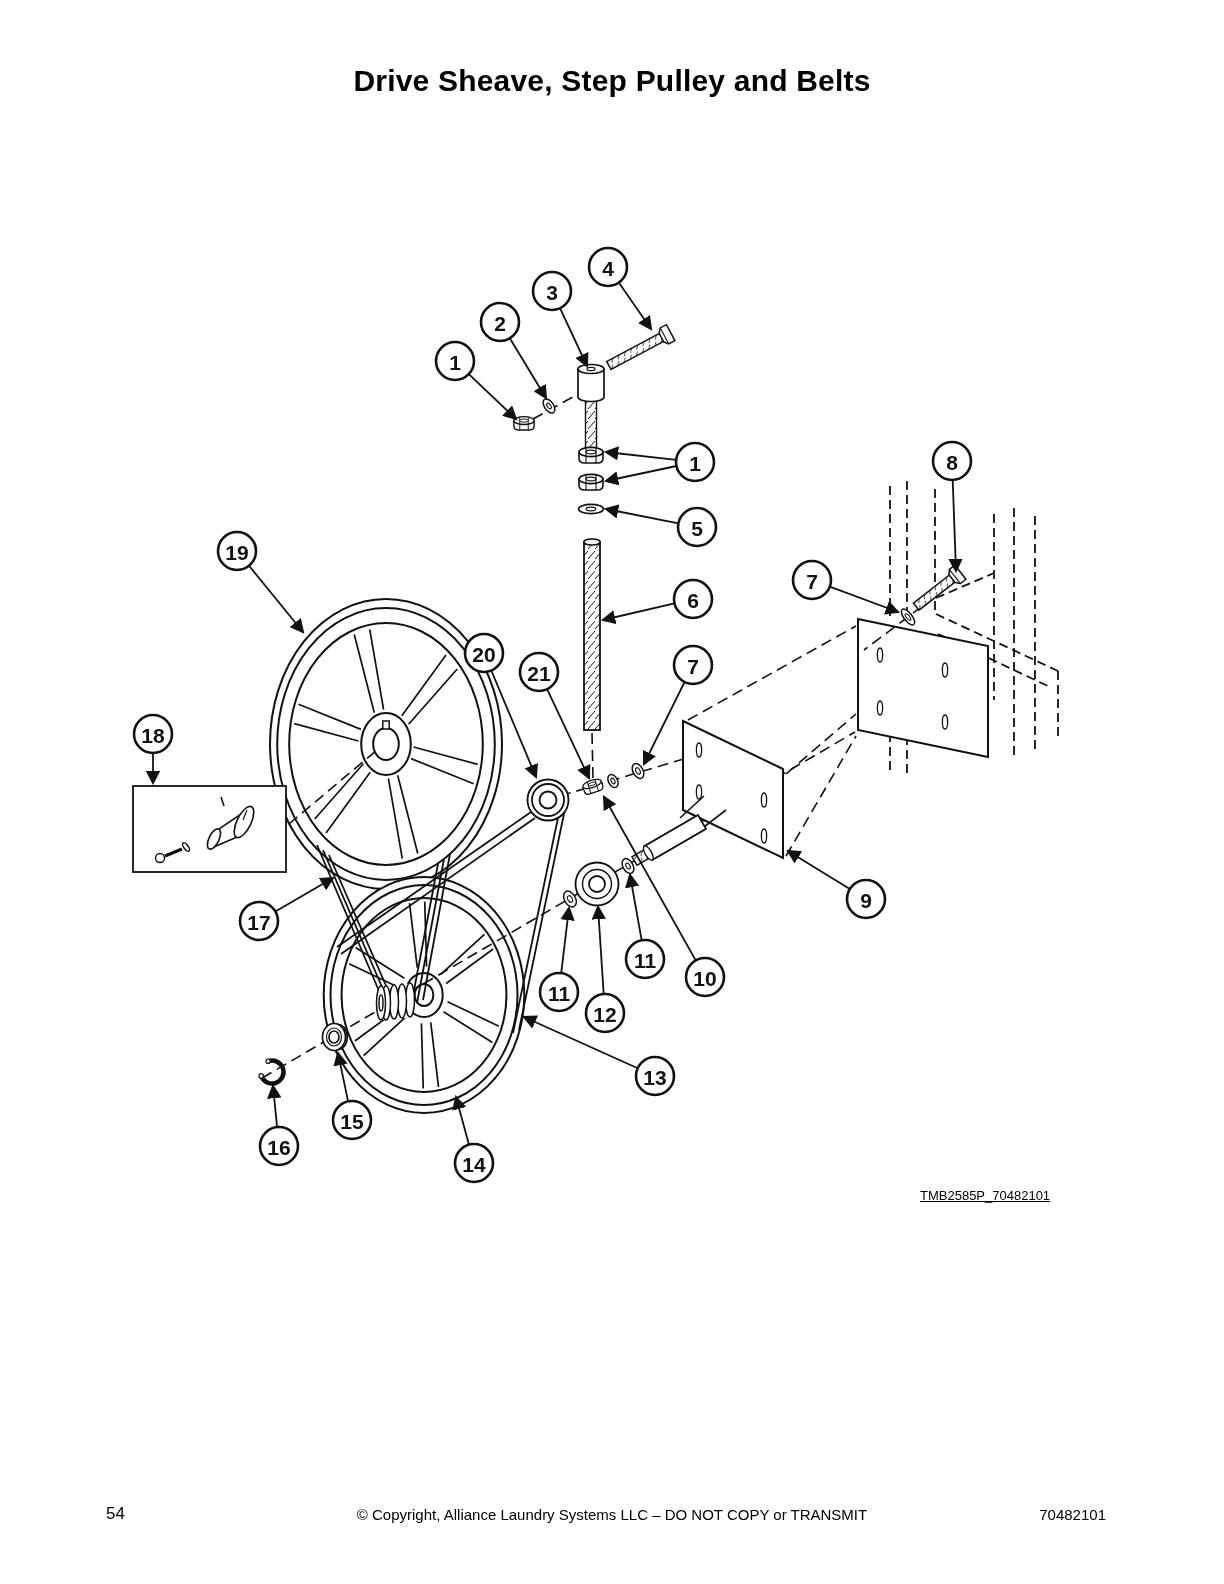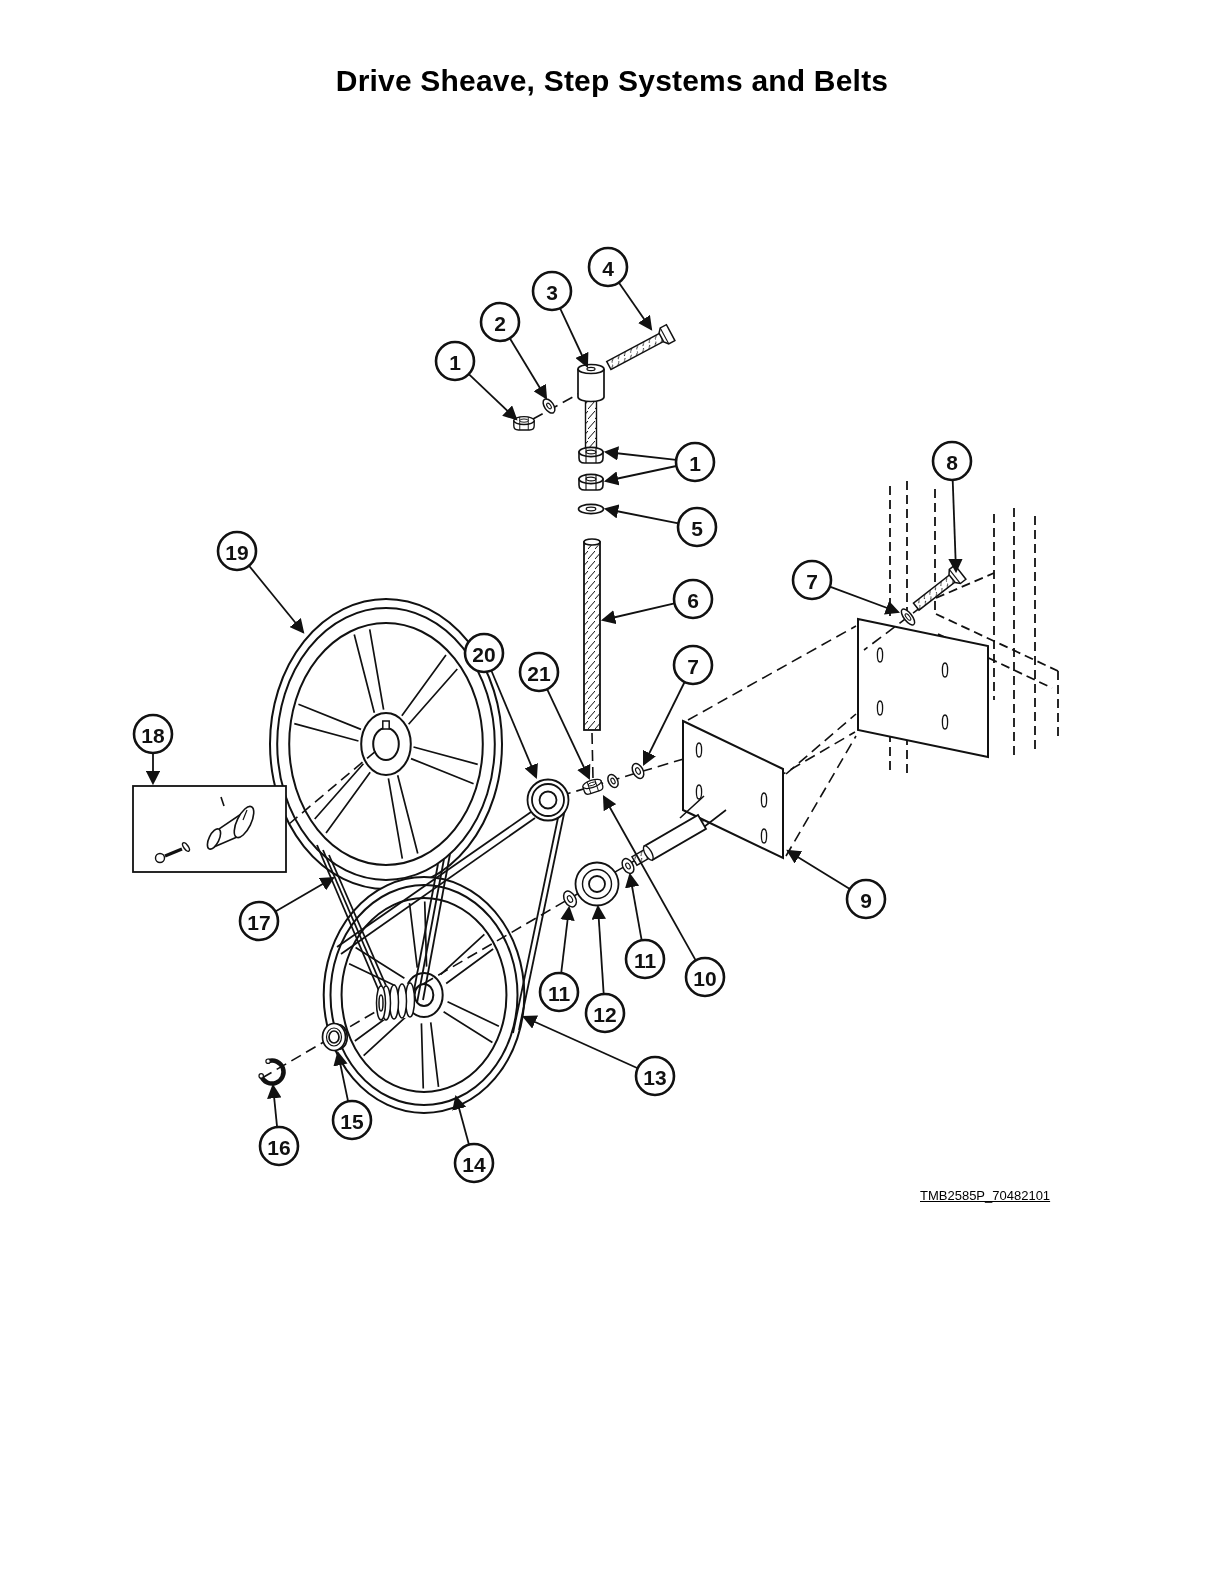--- a/index.html
+++ b/index.html
@@ -19,21 +19,21 @@
   .footer .pagenum{position:absolute;left:106px;top:0;font-size:17px;}
   .footer .copy{position:absolute;left:0;top:2px;width:100%;text-align:center;}
   .footer .docnum{position:absolute;right:118px;top:2px;}
   #diagram text{font-family:"Liberation Sans",sans-serif;font-weight:bold;font-size:21px;fill:#111;}
 </style>
 </head>
 <body>
 
 <div class="page">
 
-  <div class="title">Drive Sheave, Step Systems and Belts</div>
+  <div class="title">Drive Sheave, Step Pulley and Belts</div>
 
   <svg id="diagram" width="1224" height="1584" viewBox="0 0 1224 1584" xmlns="http://www.w3.org/2000/svg">
     <defs>
       <marker id="arrowhead" viewBox="0 0 10 10" refX="8.5" refY="5" markerWidth="8" markerHeight="8" orient="auto-start-reverse">
         <path d="M0,0 L10,5 L0,10 Z" fill="#111"></path>
       </marker>
       <pattern id="thr" width="7" height="10" patternUnits="userSpaceOnUse">
         <rect width="7" height="10" fill="#fff"></rect>
         <line x1="0" y1="9" x2="7" y2="1" stroke="#111" stroke-width="1"></line>
       </pattern>
@@ -410,14 +410,19 @@
         <g>
           <line x1="469.0" y1="1144.7" x2="456" y2="1097" stroke="#111" stroke-width="1.8" marker-end="url(#arrowhead)"></line>
           <circle cx="474" cy="1163" r="19" fill="#fff" stroke="#111" stroke-width="2.6"></circle>
           <text x="474" y="1164" text-anchor="middle" dominant-baseline="central">14</text>
         </g>
       </g>
   </svg>
 
   <div class="figcode">TMB2585P_70482101</div>
 
+  <div class="footer">
+    <span class="pagenum">54</span>
+    <span class="copy">© Copyright, Alliance Laundry Systems LLC – DO NOT COPY or TRANSMIT</span>
+    <span class="docnum">70482101</span>
+  </div>
 
 </div>
 
 </body></html>

